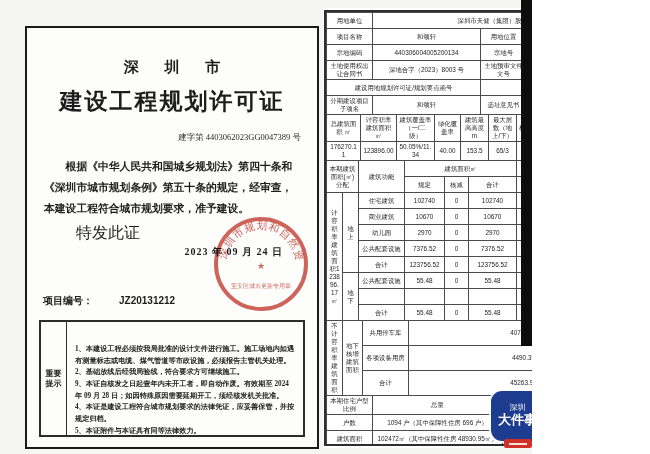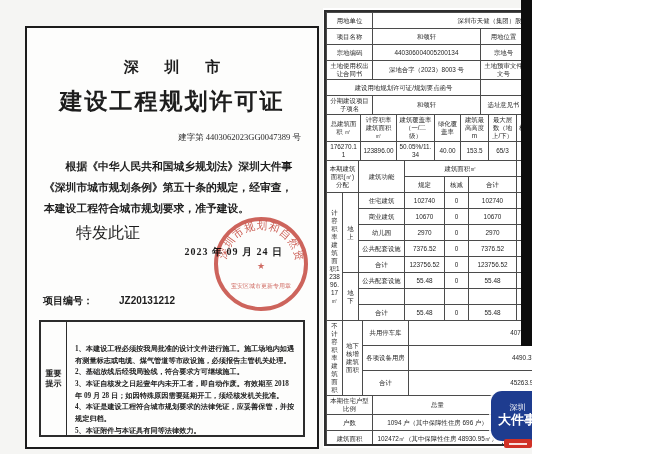--- a/index.html
+++ b/index.html
@@ -51,21 +51,21 @@
 </style>
 </head>
 <body>
 
 <div id="canvas">
 
   <div id="left-page">
     <div class="city">深 圳 市</div>
     <div class="cert-title">建设工程规划许可证</div>
     <div class="cert-no">建字第 4403062023GG0047389 号</div>
-    <div class="body-par">根据《中华人民共和国城乡规划法》深圳大件事《深圳市城市规划条例》第五十条的规定，经审查，本建设工程符合城市规划要求，准予建设。</div>
+    <div class="body-par">根据《中华人民共和国城乡规划法》第四十条和《深圳市城市规划条例》第五十条的规定，经审查，本建设工程符合城市规划要求，准予建设。</div>
     <div class="issue">特发此证</div>
     <div class="date-line">2023 年 09 月 24 日</div>
     <div class="proj-row">
       <span>项目编号：</span><span class="proj-no">JZ20131212</span>
     </div>
     <svg class="stamp" viewBox="0 0 100 100">
       <circle cx="50" cy="50" r="45" fill="none" stroke="#c23a2f" stroke-width="4" opacity="0.78"></circle>
       <defs>
           <path id="arcP" d="M 15 50 A 35 35 0 1 1 85 50" fill="none"></path>
         </defs>
@@ -73,21 +73,21 @@
         <textPath href="#arcP" startOffset="4%">深圳市规划和自然资源局</textPath>
       </text>
       <text x="50" y="55" text-anchor="middle" font-size="9" fill="#c23a2f" opacity="0.75">★</text>
       <text x="50" y="74" text-anchor="middle" font-size="6" fill="#c23a2f" opacity="0.72">宝安区城市更新专用章</text>
     </svg>
     <div class="notes-box">
       <div class="notes-label">重要提示</div>
       <div class="notes-body">
         <div>1、本建设工程必须按我局批准的设计文件进行施工。施工场地内如遇有测量标志或电缆、煤气管道等市政设施，必须报告主管机关处理。</div>
         <div>2、基础放线后经我局验线，符合要求方可继续施工。</div>
-        <div>3、本证自核发之日起壹年内未开工者，即自动作废。有效期至 2018 年 09 月 28 日；如因特殊原因需要延期开工，须经核发机关批准。</div>
+        <div>9、本证自核发之日起壹年内未开工者，即自动作废。有效期至 2024 年 09 月 28 日；如因特殊原因需要延期开工，须经核发机关批准。</div>
         <div>4、本证是建设工程符合城市规划要求的法律凭证，应妥善保管，并按规定归档。</div>
         <div>5、本证附件与本证具有同等法律效力。</div>
       </div>
     </div>
   </div>
 
   <div id="right-page">
     <div id="right-inner">
       <table class="info">
         <colgroup>

